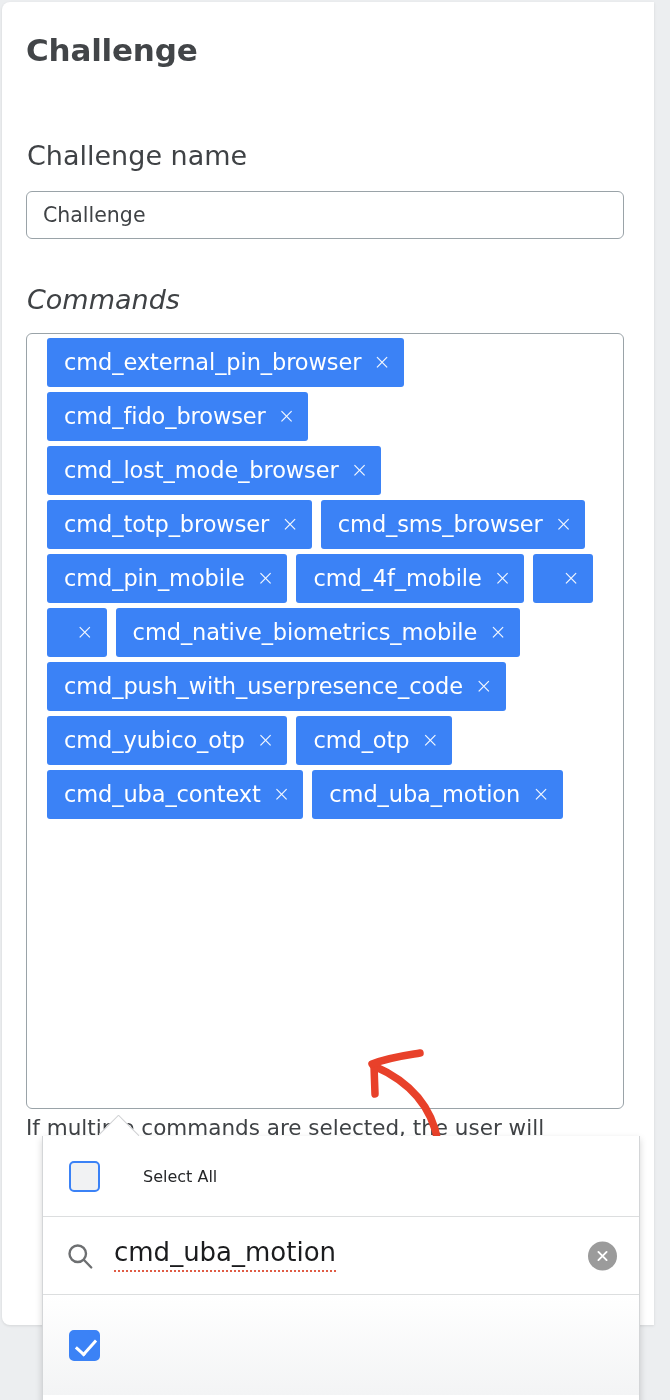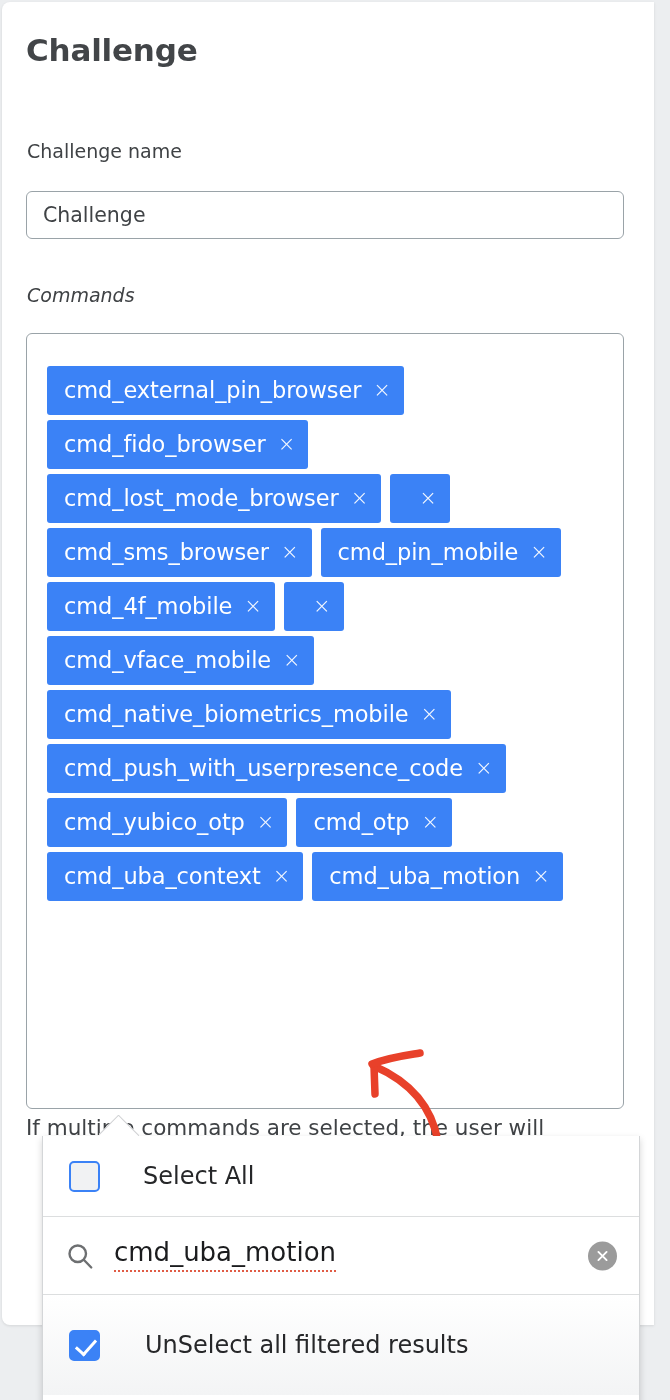--- a/index.html
+++ b/index.html
@@ -35,21 +35,21 @@
     top: 30px;
     font-size: 31px;
     font-weight: bold;
     color: #424548;
     letter-spacing: -0.2px;
   }
 
   .field-label {
     position: absolute;
     left: 25px;
-    font-size: 19px;
+    font-size: 27px;
     color: #3f4245;
     font-weight: 400;
   }
   .label-challenge-name { top: 138px; }
   .label-commands { top: 282px; font-style: italic; }
 
   
   .text-input {
     position: absolute;
     left: 24px;
@@ -69,21 +69,21 @@
   
   .tag-box {
     position: absolute;
     left: 24px;
     top: 331px;
     width: 598px;
     height: 776px;
     border: 1px solid #9aa3a8;
     border-radius: 6px;
     background: #fff;
-    padding: 32px 8px 10px 20px;
+    padding: 4px 8px 10px 20px;
   }
   .tag-rows {
     display: flex;
     flex-wrap: wrap;
     align-content: flex-start;
     gap: 5px 9px;
   }
   .tag {
     display: inline-flex;
     align-items: center;
@@ -197,21 +197,21 @@
     left: 9px;
     top: 3px;
     width: 9px;
     height: 17px;
     border: solid #ffffff;
     border-width: 0 3.5px 3.5px 0;
     transform: rotate(42deg);
   }
   .dd-label {
     margin-left: 43px;
-    font-size: 24px;
+    font-size: 16px;
     color: #262729;
     font-weight: 400;
   }
   .dd-row.last .dd-label { margin-left: 45px; }
 
   
   .search-icon { width: 30px; height: 30px; flex: 0 0 auto; }
   .search-value {
     margin-left: 19px;
     font-size: 26px;
@@ -258,39 +258,39 @@
         </span>
         <span class="tag">
           <span class="tag-label">cmd_fido_browser</span>
           <span class="tag-remove">×</span>
         </span>
         <span class="tag">
           <span class="tag-label">cmd_lost_mode_browser</span>
           <span class="tag-remove">×</span>
         </span>
         <span class="tag">
+          <span class="tag-label">cmd_totp_browser</span>
           <span class="tag-remove">×</span>
         </span>
         <span class="tag">
           <span class="tag-label">cmd_sms_browser</span>
           <span class="tag-remove">×</span>
         </span>
         <span class="tag">
           <span class="tag-label">cmd_pin_mobile</span>
           <span class="tag-remove">×</span>
         </span>
         <span class="tag">
           <span class="tag-label">cmd_4f_mobile</span>
           <span class="tag-remove">×</span>
         </span>
         <span class="tag">
           <span class="tag-remove">×</span>
         </span>
         <span class="tag">
-          <span class="tag-label">cmd_vface_mobile</span>
           <span class="tag-remove">×</span>
         </span>
         <span class="tag">
           <span class="tag-label">cmd_native_biometrics_mobile</span>
           <span class="tag-remove">×</span>
         </span>
         <span class="tag">
           <span class="tag-label">cmd_push_with_userpresence_code</span>
           <span class="tag-remove">×</span>
         </span>
@@ -338,15 +338,14 @@
     <span class="search-value">cmd_uba_motion</span>
     <span class="clear-btn">
       <svg width="15" height="15" viewBox="0 0 15 15" xmlns="http://www.w3.org/2000/svg">
         <path d="M3.4 3.4 L11.6 11.6 M11.6 3.4 L3.4 11.6" stroke="#ffffff" stroke-width="1.9" stroke-linecap="round"></path>
       </svg>
     </span>
   </div>
 
   <div class="dd-row last">
     <span class="cbx checked"></span>
-    <span class="dd-label">UnSelect all filtered results</span>
   </div>
 </div>
 
 </body></html>

